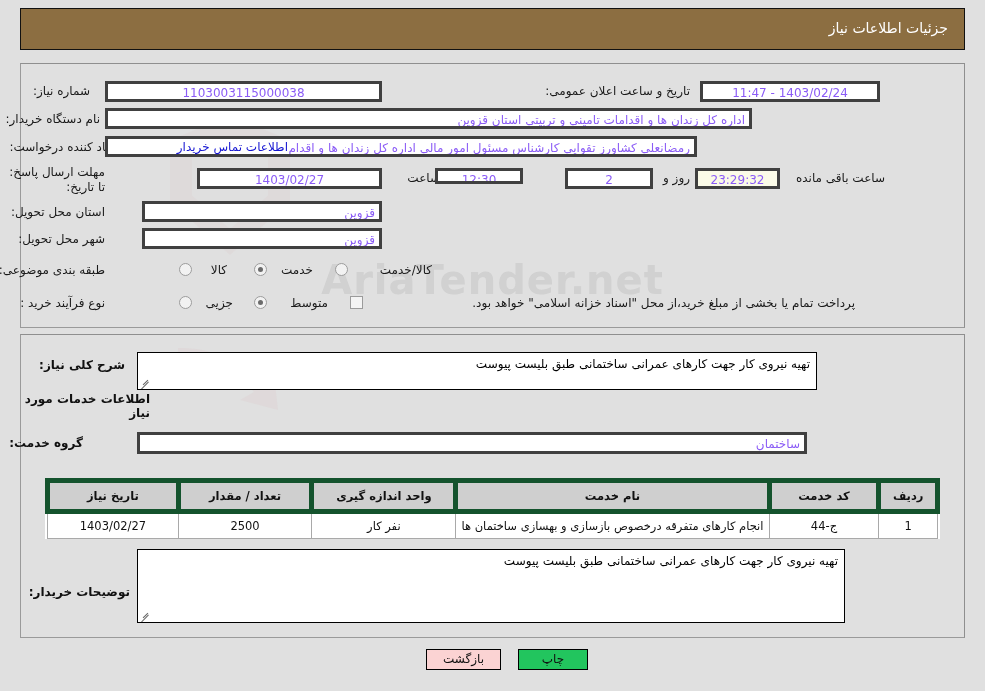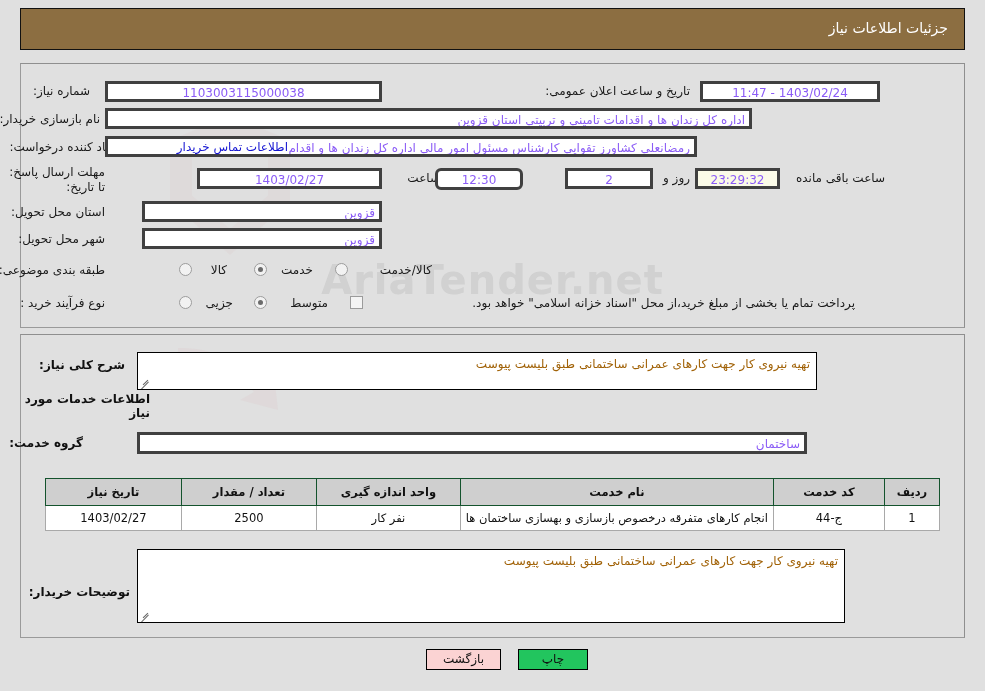--- a/index.html
+++ b/index.html
@@ -126,21 +126,21 @@
     background:#f4f4f4;border:1px solid #9b9b9b;box-sizing:border-box;z-index:5;
   }
 
   
   .ta{
     position:absolute;
     background:#ffffff;
     border:1px solid #000;
     box-sizing:border-box;
     font-size:12px;
-    color:#a16207;
+    color:#000000;
     text-align:right;
     padding:4px 6px;
     z-index:4;
     overflow:hidden;
   }
   .ta .grip{
     position:absolute;left:2px;bottom:1px;
     width:10px;height:10px;
     z-index:5;
   }
@@ -158,21 +158,21 @@
   
   table.grid{
     position:absolute;
     border-collapse:collapse;
     z-index:4;
     background:#fff;
     font-size:11.5px;
   }
   table.grid th{
     background:#cfcfcf;
-    border:1px solid #14532d;
+    border:5px solid #14532d;
     font-weight:bold;
     color:#111;
     height:26px;
     padding:0 10px;
     text-align:center;
     white-space:nowrap;
   }
   table.grid td{
     background:#ffffff;
     border:1px solid #a9a9a9;
@@ -216,31 +216,31 @@
 
 <div class="panel" id="panel-top"></div>
 
 <div class="lbl" style="right:895px;top:84px;width:90px;">شماره نیاز:</div>
 <div class="fld c" style="right:603px;top:81px;width:277px;height:21px;">1103003115000038</div>
 
 <div class="lbl" style="right:295px;top:84px;width:170px;text-align:right;">تاریخ و ساعت اعلان عمومی:</div>
 <div class="fld c" style="right:705px;top:81px;width:0px;height:0px;border:none;"></div>
 <div class="fld c" style="left:700px;top:81px;width:180px;height:21px;">1403/02/24 - 11:47</div>
 
-<div class="lbl" style="right:885px;top:112px;width:100px;">نام بازسازی خریدار:</div>
+<div class="lbl" style="right:885px;top:112px;width:100px;">نام دستگاه خریدار:</div>
 <div class="fld r" style="right:233px;top:108px;width:647px;height:21px;">اداره کل زندان ها و اقدامات تامینی و تربیتی استان قزوین</div>
 
 <div class="lbl" style="right:865px;top:140px;width:120px;">ایجاد کننده درخواست:</div>
 <div class="fld r" style="right:288px;top:136px;width:592px;height:21px;">رمضانعلی کشاورز تقوایی کارشناس مسئول امور مالی  اداره کل زندان ها و اقدام</div>
 <div class="link" style="right:697px;top:140px;">اطلاعات تماس خریدار</div>
 
 <div class="lbl" style="right:880px;top:165px;width:105px;line-height:15px;white-space:normal;">مهلت ارسال پاسخ: تا تاریخ:</div>
 <div class="fld c" style="right:603px;top:168px;width:185px;height:21px;">1403/02/27</div>
 <div class="lbl" style="right:545px;top:171px;width:50px;">ساعت</div>
-<div class="fld c" style="right:462px;top:168px;width:88px;height:22px;border-radius:6px;">12:30</div>
+<div class="fld c" style="right:462px;top:168px;width:88px;height:16px;">12:30</div>
 <div class="fld c" style="right:332px;top:168px;width:88px;height:21px;">2</div>
 <div class="lbl" style="right:295px;top:171px;width:35px;">روز و</div>
 <div class="fld c cream" style="right:205px;top:168px;width:85px;height:21px;margin-left:12px;">23:29:32</div>
 <div class="lbl" style="right:100px;top:171px;width:100px;">ساعت باقی مانده</div>
 
 <div class="lbl" style="right:880px;top:205px;width:105px;">استان محل تحویل:</div>
 <div class="fld r" style="right:603px;top:201px;width:240px;height:21px;">قزوین</div>
 
 <div class="lbl" style="right:880px;top:232px;width:105px;">شهر محل تحویل:</div>
 <div class="fld r" style="right:603px;top:228px;width:240px;height:21px;">قزوین</div>

